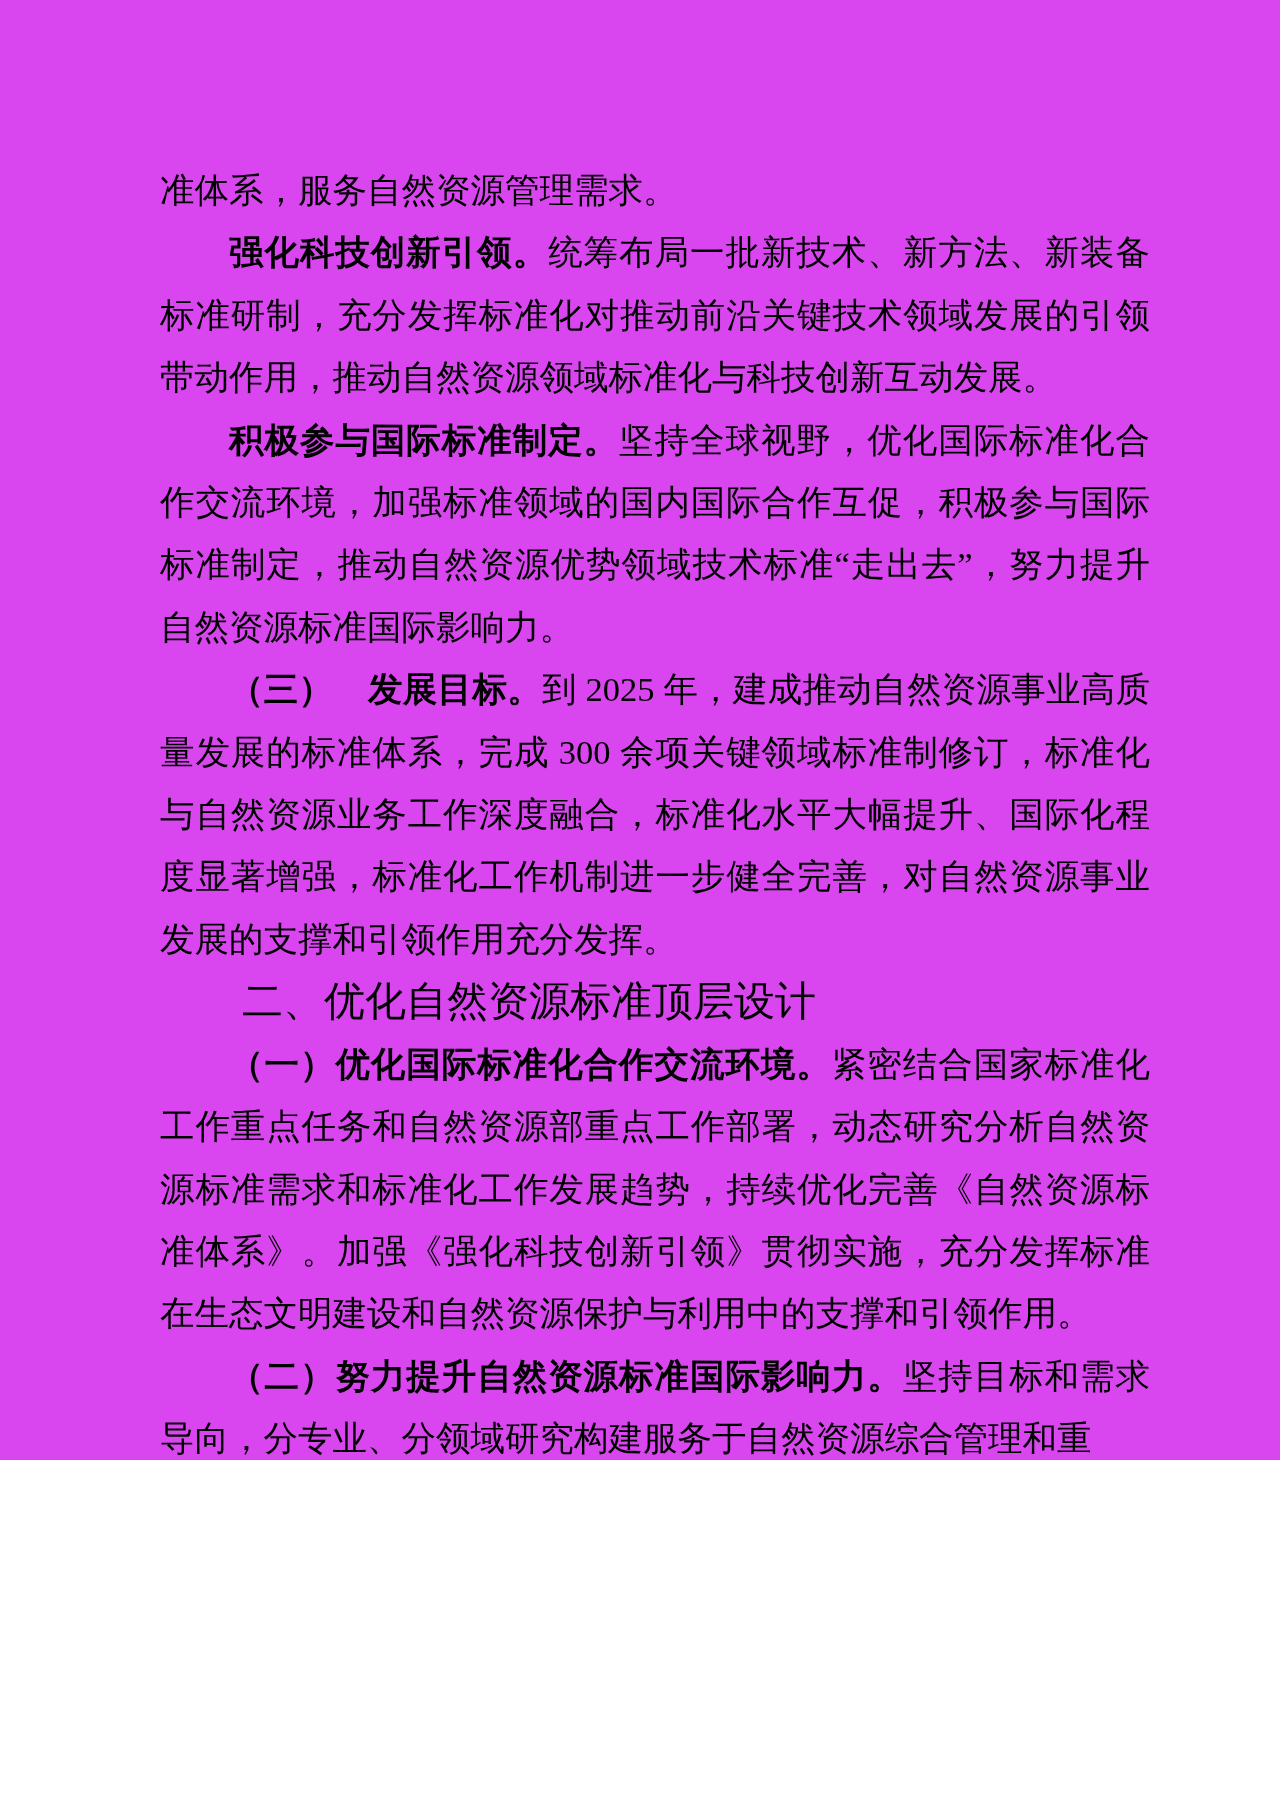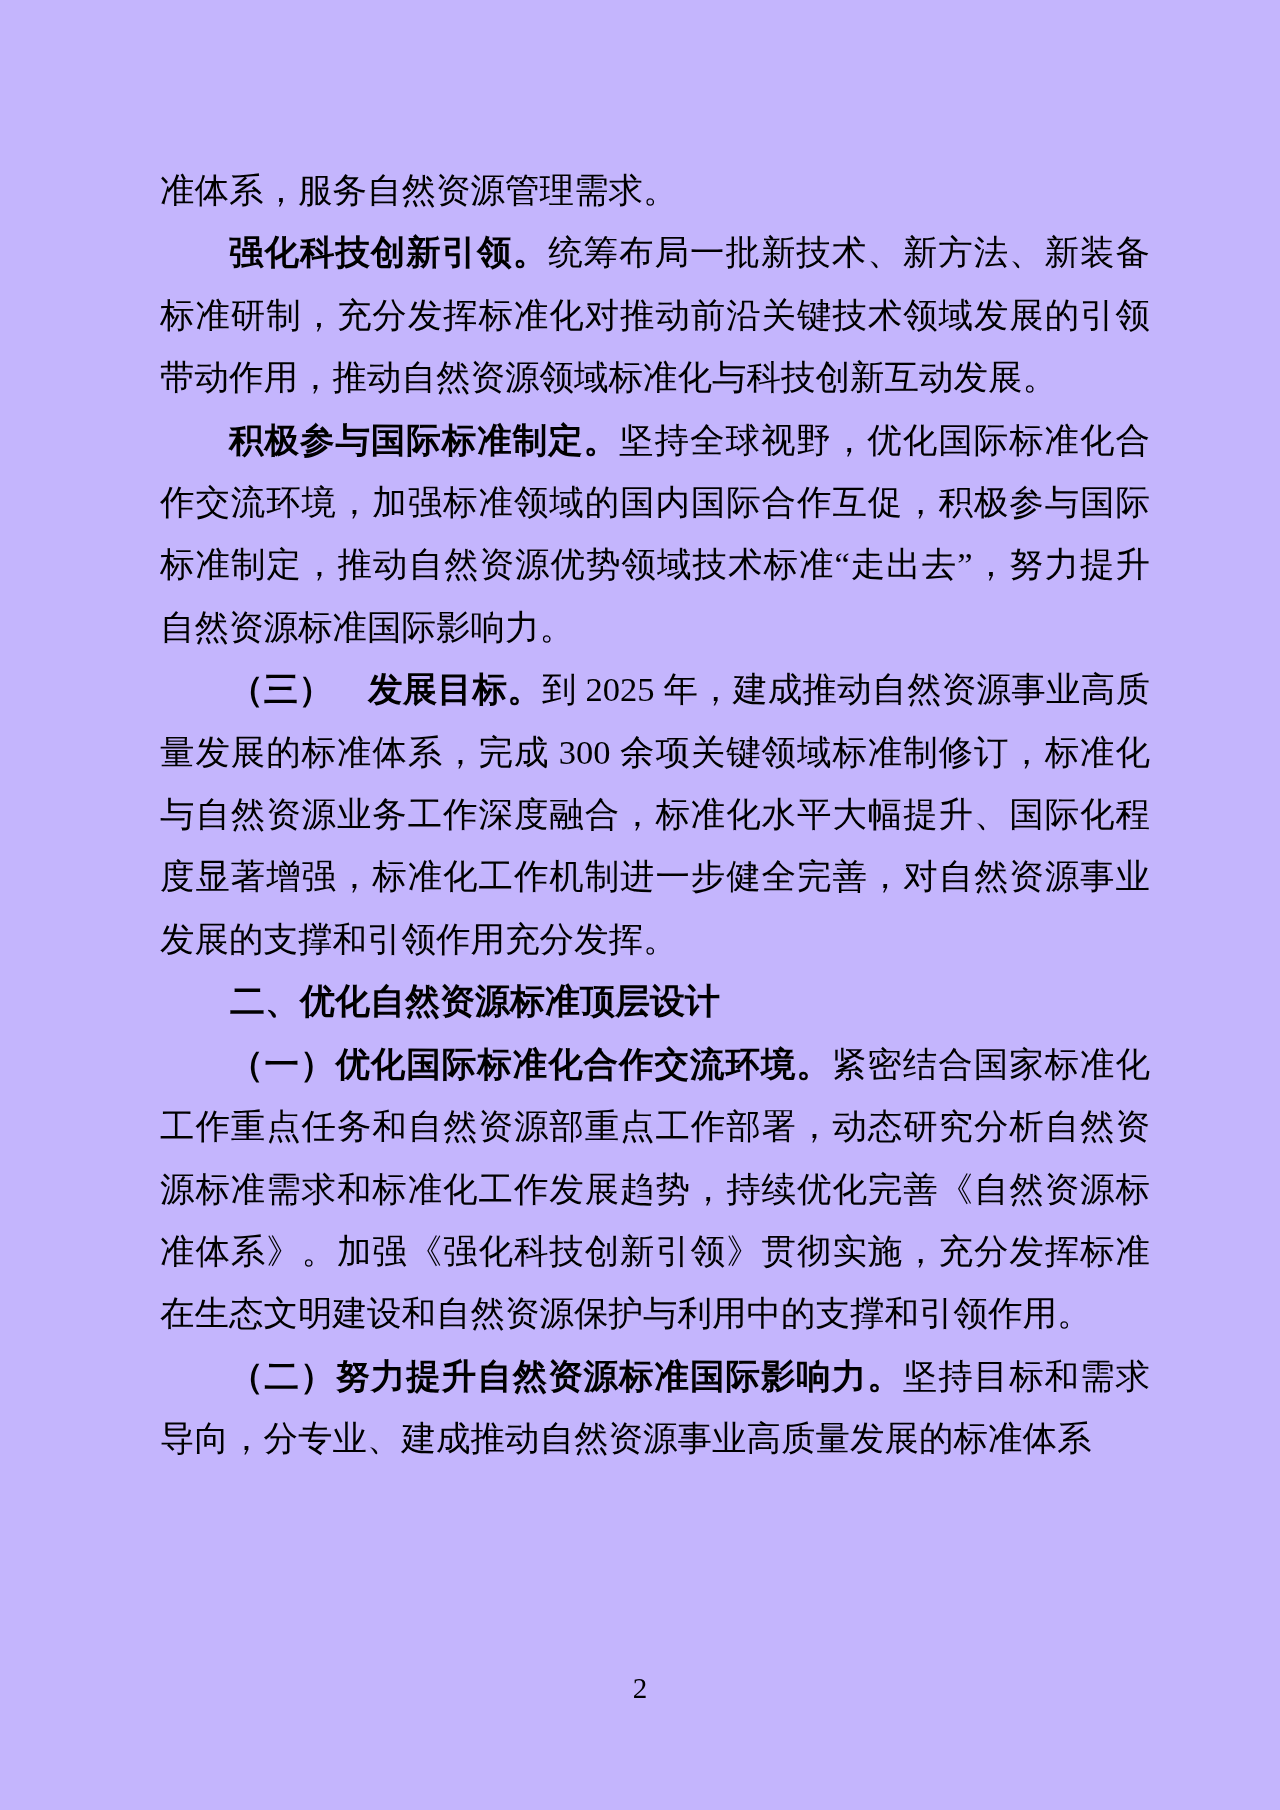--- a/index.html
+++ b/index.html
@@ -3,22 +3,22 @@
 <meta charset="utf-8">
 <style>
   html, body {
     margin: 0;
     padding: 0;
     background: #ffffff;
   }
   .page {
     position: relative;
     width: 1280px;
-    height: 1810px;
-    background: #c4b5fd;
+    height: 1460px;
+    background: #d946ef;
     color: #000000;
     overflow: hidden;
   }
   .content {
     position: absolute;
     left: 160px;
     top: 159px;
     width: 990px;
     font-family: "Liberation Serif", "DejaVu Serif", serif;
     font-size: 34.5px;
@@ -34,22 +34,22 @@
     text-indent: 0;
   }
   .lead {
     font-weight: bold;
     margin-top: 24px;
   }
   h2.heading {
     margin: 0;
     padding: 0;
     text-indent: 2em;
-    font-size: 35px;
-    font-weight: bold;
+    font-size: 41px;
+    font-weight: normal;
     line-height: 62.4px;
     font-family: "Liberation Sans", "DejaVu Sans", sans-serif;
   }
   .page-number {
     position: absolute;
     top: 1668px;
     left: 0;
     width: 100%;
     text-align: center;
     font-size: 29px;
@@ -70,18 +70,18 @@
 
     <p><span class="lead">积极参与国际标准制定。</span><span>坚持全球视野，优化国际标准化合作交流环境，加强标准领域的国内国际合作互促，积极参与国际标准制定，推动自然资源优势领域技术标准“走出去”，努力提升自然资源标准国际影响力。</span></p>
 
 
     <p><span class="lead">（三）　发展目标。</span><span>到 2025 年，建成推动自然资源事业高质量发展的标准体系，完成 300 余项关键领域标准制修订，标准化与自然资源业务工作深度融合，标准化水平大幅提升、国际化程度显著增强，标准化工作机制进一步健全完善，对自然资源事业发展的支撑和引领作用充分发挥。</span></p>
 
     <h2 class="heading">二、优化自然资源标准顶层设计</h2>
 
     <p><span class="lead">（一）优化国际标准化合作交流环境。</span><span>紧密结合国家标准化工作重点任务和自然资源部重点工作部署，动态研究分析自然资源标准需求和标准化工作发展趋势，持续优化完善《自然资源标准体系》。加强《强化科技创新引领》贯彻实施，充分发挥标准在生态文明建设和自然资源保护与利用中的支撑和引领作用。</span></p>
 
-    <p><span class="lead">（二）努力提升自然资源标准国际影响力。</span><span>坚持目标和需求导向，分专业、建成推动自然资源事业高质量发展的标准体系</span></p>
+    <p><span class="lead">（二）努力提升自然资源标准国际影响力。</span><span>坚持目标和需求导向，分专业、分领域研究构建服务于自然资源综合管理和重</span></p>
 
   </main>
 
   <footer class="page-number">2</footer>
 </div>
 
 </body></html>

